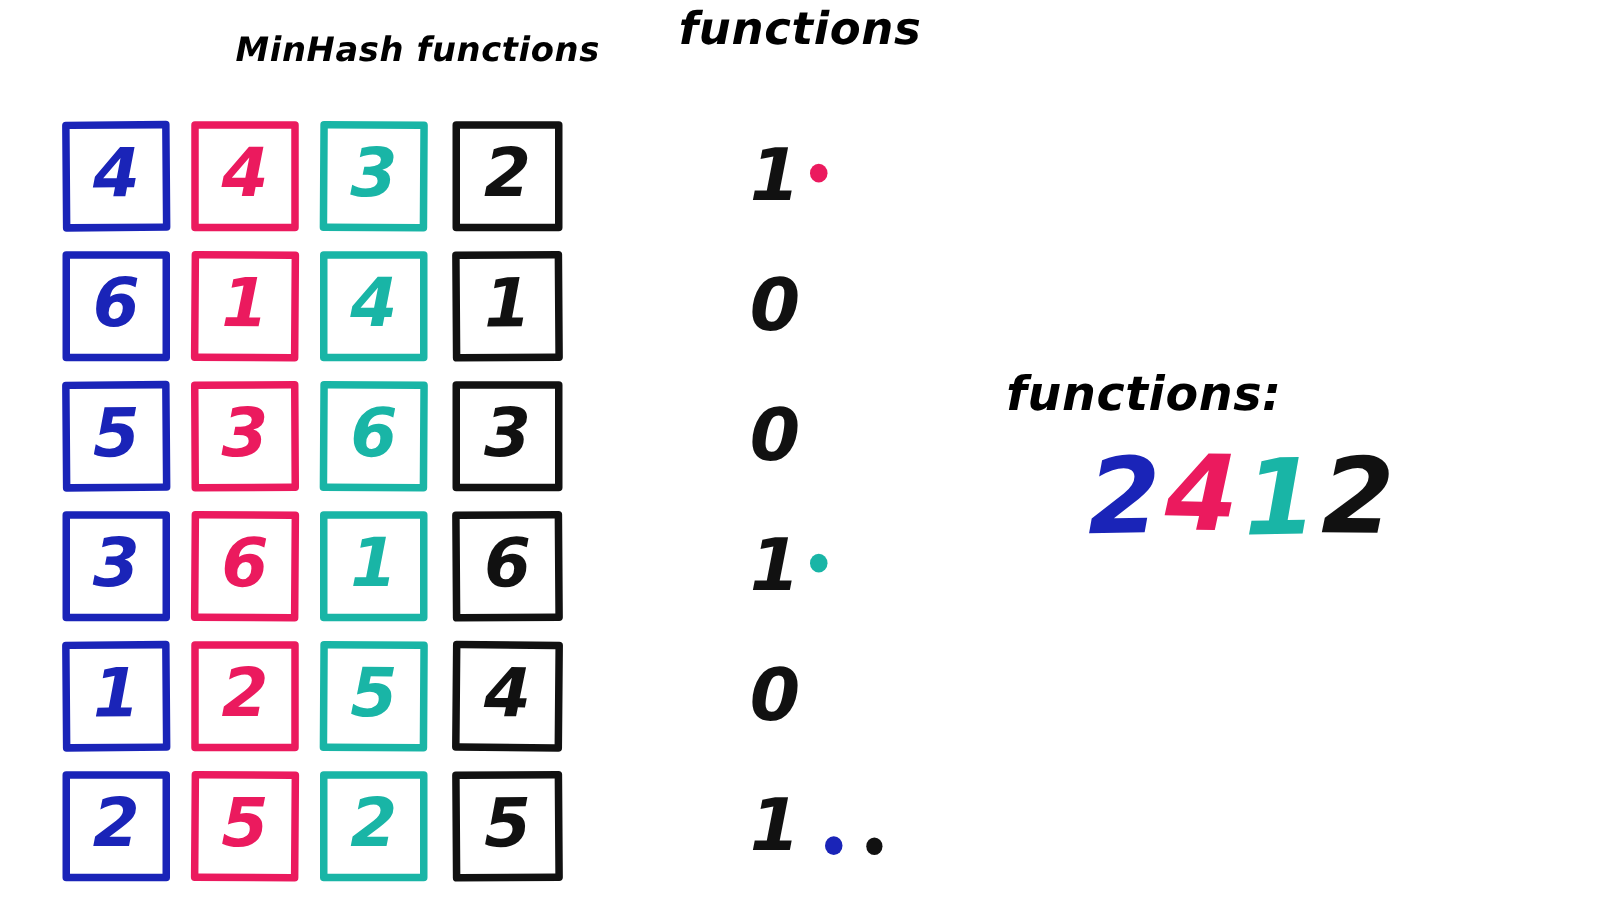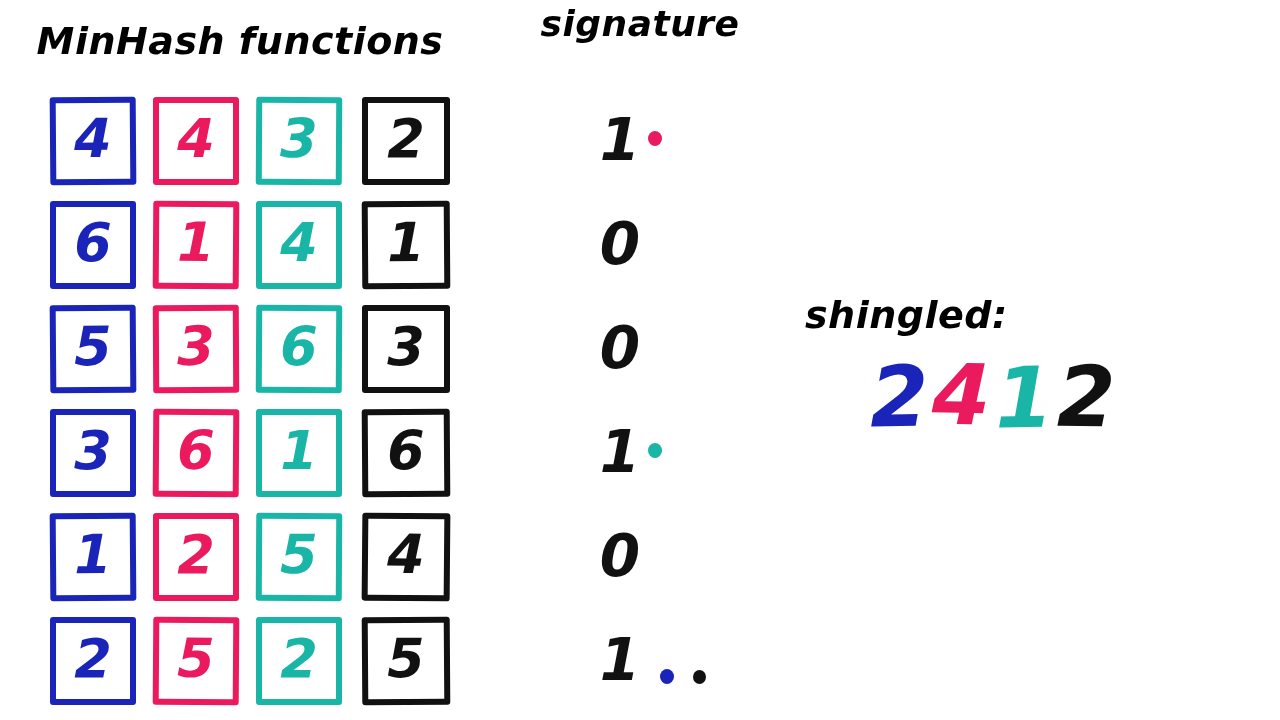--- a/index.html
+++ b/index.html
@@ -31,22 +31,22 @@
     top: 0px;
     width: 480px;
     height: 720px;
   }
 
   #minhash-title {
     position: absolute;
     left: 0px;
     top: 18px;
     width: 480px;
-    text-align: center;
-    font-size: 38px;
+    text-align: right;
+    font-size: 27px;
     line-height: 46px;
     white-space: nowrap;
   }
 
   #minhash-grid {
     position: absolute;
     left: 50px;
     top: 97px;
     width: 402px;
     height: 600px;
@@ -278,21 +278,21 @@
           <span class="cell-value" style="color: rgb(17, 17, 17);">5</span>
         </div>
       </div>
     </div>
 
 </section>
 
 <section id="sparse-panel">
 
   <div id="sparse-title" class="hand">
-    <span class="t-line">signature</span>
+    <span class="t-line">functions</span>
   </div>
 
   <div id="sparse-column">
       <div class="sparse-row">
         <span class="sparse-bit" style="color: rgb(17, 17, 17);">1</span>
         <span class="dot d-primary" style="background: rgb(235, 26, 94);"></span>
       </div>
       <div class="sparse-row">
         <span class="sparse-bit" style="color: rgb(17, 17, 17);">0</span>
       </div>
@@ -310,21 +310,21 @@
         <span class="sparse-bit" style="color: rgb(17, 17, 17);">1</span>
         <span class="dot d-second" style="background: rgb(26, 36, 184);"></span>
         <span class="dot d-third" style="background: rgb(17, 17, 17);"></span>
       </div>
     </div>
 
 </section>
 
 <section id="signature-panel">
 
-  <div id="signature-label" class="hand">shingled:</div>
+  <div id="signature-label" class="hand">functions:</div>
 
   <div id="signature-digits">
       <span class="sig-digit" style="color: rgb(26, 36, 184);">2</span>
       <span class="sig-digit" style="color: rgb(235, 26, 94);">4</span>
       <span class="sig-digit" style="color: rgb(25, 181, 166);">1</span>
       <span class="sig-digit" style="color: rgb(17, 17, 17);">2</span>
     </div>
 
 </section>
 

